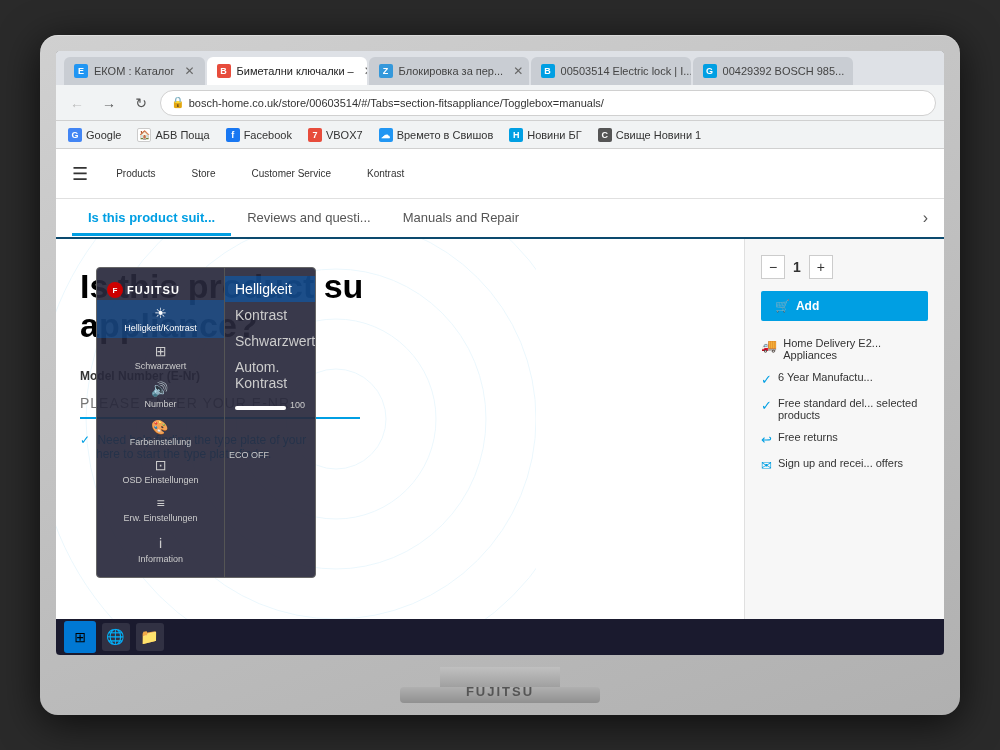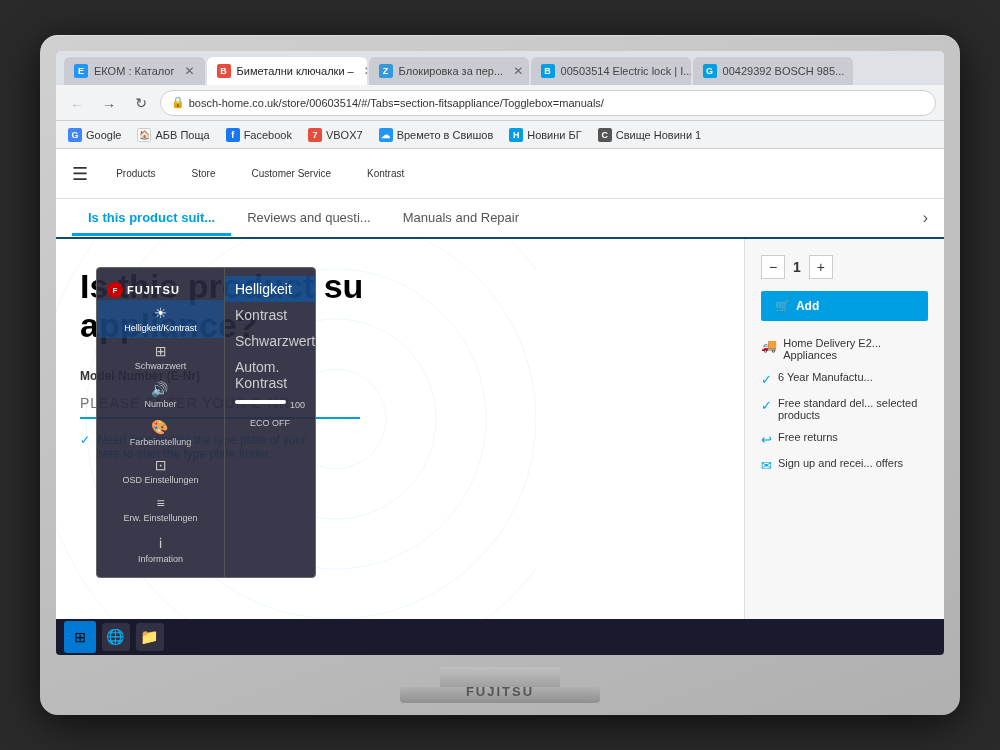--- a/index.html
+++ b/index.html
@@ -426,21 +426,21 @@
     .osd-right-item {
       padding: 5px 10px;
       font-size: 14px;
       color: #ccc;
       cursor: pointer;
     }
     .osd-right-item.active { color: #fff; background: rgba(0,100,200,0.5); }
 
     .osd-slider-row {
       display: flex;
-      align-items: flex-start;
+      align-items: flex-end;
       gap: 4px;
       padding: 4px 10px;
     }
     .osd-slider {
       flex: 1;
       height: 4px;
       background: #555;
       border-radius: 2px;
       position: relative;
     }
@@ -450,22 +450,22 @@
       border-radius: 2px;
       width: 100%;
     }
     .osd-slider-val {
       font-size: 9px;
       color: #ccc;
     }
     .osd-eco {
       font-size: 9px;
       color: #ccc;
-      text-align: center;
       padding: 4px;
+      margin-top: 32px;
     }
 
     
     .fujitsu-logo {
       display: flex;
       align-items: center;
       padding: 6px 10px 2px;
       gap: 4px;
     }
     .fujitsu-icon {

